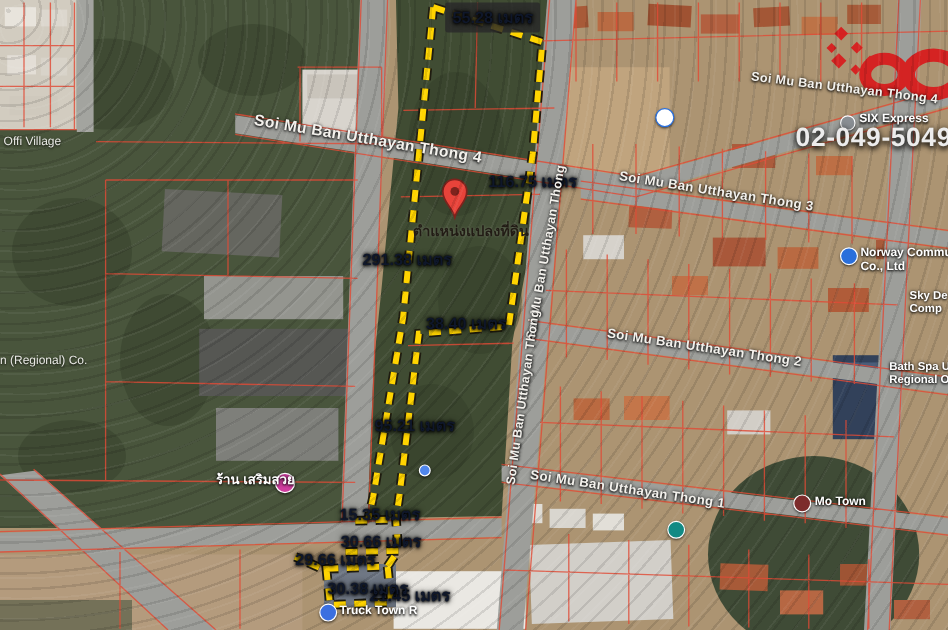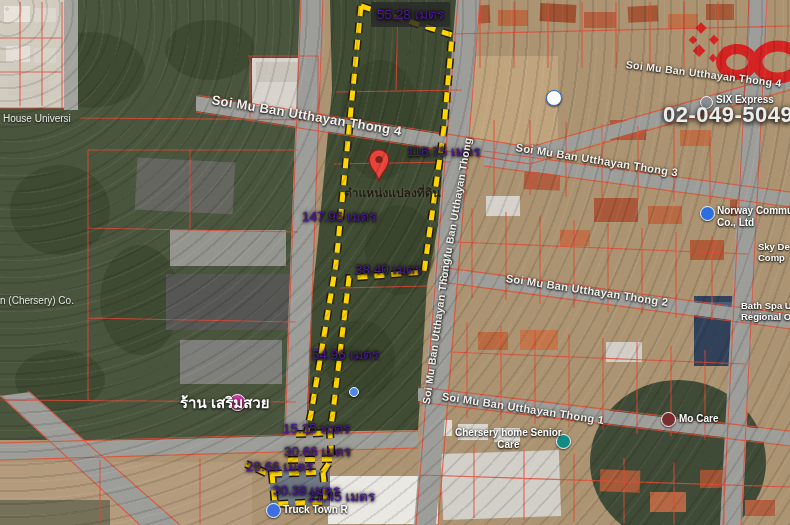--- a/index.html
+++ b/index.html
@@ -4,21 +4,21 @@
 <style>
   html,body{margin:0;padding:0;background:#222;}
   #map{position:relative;width:790px;height:525px;overflow:hidden;
        font-family:"Liberation Sans",sans-serif;background:#ac9472;}
   #map svg{position:absolute;left:0;top:0;}
   .texture{position:absolute;inset:0;pointer-events:none;
     background:
       repeating-radial-gradient(circle at 7px 9px, rgba(0,0,0,.10) 0 2px, transparent 2px 13px),
       repeating-radial-gradient(circle at 18px 22px, rgba(255,255,255,.05) 0 1.5px, transparent 1.5px 17px);}
   .lbl{position:absolute;white-space:nowrap;}
-  .m-label{color:#4c1d95;font-weight:normal;font-size:13.5px;
+  .m-label{color:#0f172a;font-weight:bold;font-size:13.5px;
     text-shadow:0 1px 3px rgba(0,0,0,.95),0 0 5px rgba(0,0,0,.85),0 0 2px rgba(0,0,0,.9);}
   .m-boxed{background:rgba(42,42,42,.82);padding:1px 6px 2px;border-radius:2px;}
   .street{color:#f3f1ec;font-weight:bold;font-size:11px;letter-spacing:.3px;
     text-shadow:0 1px 2px rgba(0,0,0,.9),0 0 3px rgba(0,0,0,.7);transform-origin:left center;}
   .street-big{font-size:13px;}
   .street-vert{width:150px;text-align:center;transform-origin:center center;}
   .poi-label{color:#fff;font-weight:bold;font-size:10px;line-height:1.2;
     text-shadow:0 1px 2px rgba(0,0,0,.95),0 0 3px rgba(0,0,0,.8);}
   .place-label{color:#e9e9e5;font-size:10px;
     text-shadow:0 1px 2px rgba(0,0,0,.95);}
@@ -181,23 +181,23 @@
       <rect x="690" y="37" width="6" height="6" transform="rotate(45 693 40)"></rect>
       <ellipse cx="737" cy="62" rx="16" ry="13" fill="none" stroke="#d71f1f" stroke-width="10"></ellipse>
       <ellipse cx="778" cy="62" rx="21" ry="16" fill="none" stroke="#d71f1f" stroke-width="11"></ellipse>
     </g>
   </svg>
 
   <div class="texture"></div>
 
   <div class="lbl m-label m-boxed" style="left:371px;top:2px">55.28 เมตร</div>
   <div class="lbl m-label" style="left:407px;top:140px">116.75 เมตร</div>
-  <div class="lbl m-label" style="left:302px;top:205px">147.96 เมตร</div>
+  <div class="lbl m-label" style="left:302px;top:205px">291.38 เมตร</div>
   <div class="lbl m-label" style="left:355px;top:258px">38.40 เมตร</div>
-  <div class="lbl m-label" style="left:312px;top:343px">54.96 เมตร</div>
+  <div class="lbl m-label" style="left:312px;top:343px">95.21 เมตร</div>
   <div class="lbl m-label" style="left:283px;top:417px">15.35 เมตร</div>
   <div class="lbl m-label" style="left:284px;top:440px">30.66 เมตร</div>
   <div class="lbl m-label" style="left:246px;top:455px">29.66 เมตร</div>
   <div class="lbl m-label" style="left:308px;top:485px">21.45 เมตร</div>
   <div class="lbl m-label" style="left:273px;top:479px">30.38 เมตร</div>
 
   <div class="lbl street street-big" style="left:212px;top:92px;transform:rotate(9.5deg)">Soi Mu Ban Utthayan Thong 4</div>
   <div class="lbl street" style="left:626px;top:58px;font-size:10.5px;transform:rotate(7deg)">Soi Mu Ban Utthayan Thong 4</div>
   <div class="lbl street" style="left:516px;top:141px;transform:rotate(9deg)">Soi Mu Ban Utthayan Thong 3</div>
   <div class="lbl street" style="left:506px;top:272px;transform:rotate(8.5deg)">Soi Mu Ban Utthayan Thong 2</div>
@@ -221,27 +221,23 @@
     <div>Co., Ltd</div>
   </div>
   <div class="lbl poi-label" style="left:758px;top:241px;font-size:9.5px">
     <div>Sky De</div>
     <div>Comp</div>
   </div>
   <div class="lbl poi-label" style="left:741px;top:300px;font-size:9.5px">
     <div>Bath Spa Universi</div>
     <div>Regional Offi</div>
   </div>
-  <div class="lbl poi-label" style="left:679px;top:413px">Mo Care</div>
-  <div class="lbl poi-label" style="left:455px;top:427px;text-align:center">
-    <div>Chersery home Senior</div>
-    <div>Care</div>
-  </div>
+  <div class="lbl poi-label" style="left:679px;top:413px">Mo Town</div>
   <div class="lbl poi-label" style="left:716px;top:94px">SIX Express</div>
   <div class="lbl poi-label" style="left:283px;top:504px">Truck Town R</div>
-  <div class="lbl poi-label" style="left:180px;top:394px;font-size:15px">ร้าน เสริมสวย</div>
-
-  <div class="lbl place-label" style="left:3px;top:113px">House Universi</div>
-  <div class="lbl place-label" style="left:0px;top:295px">n (Chersery) Co.</div>
+  <div class="lbl poi-label" style="left:180px;top:394px;font-size:11px">ร้าน เสริมสวย</div>
+
+  <div class="lbl place-label" style="left:3px;top:113px">Offi Village</div>
+  <div class="lbl place-label" style="left:0px;top:295px">n (Regional) Co.</div>
 
   <div class="lbl phone" style="left:663px;top:102px">02-049-5049</div>
 
 </div>
 
 </body></html>

